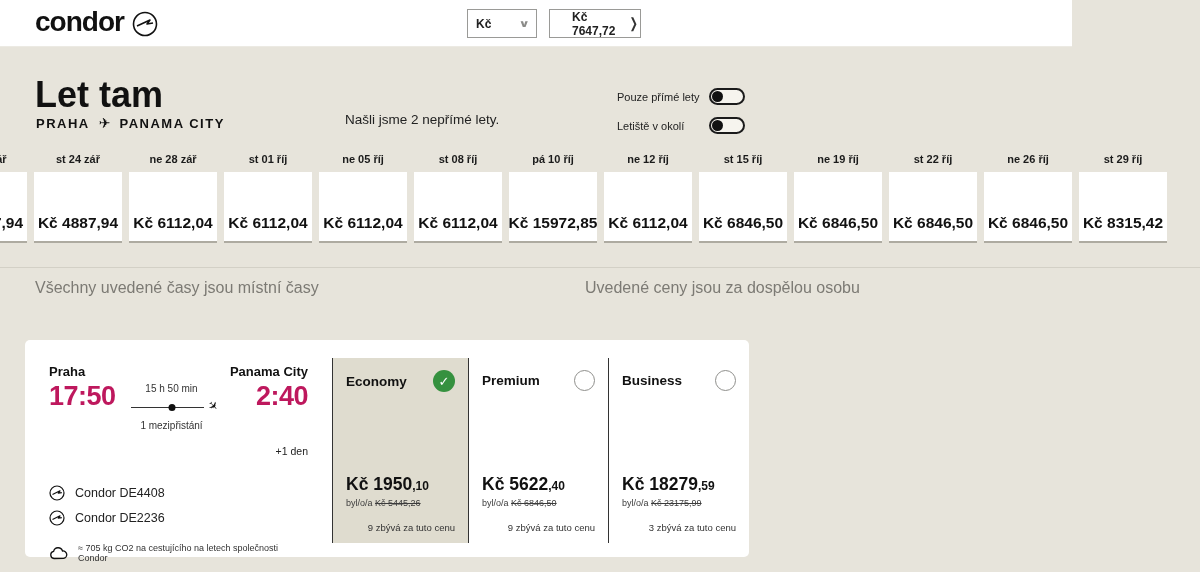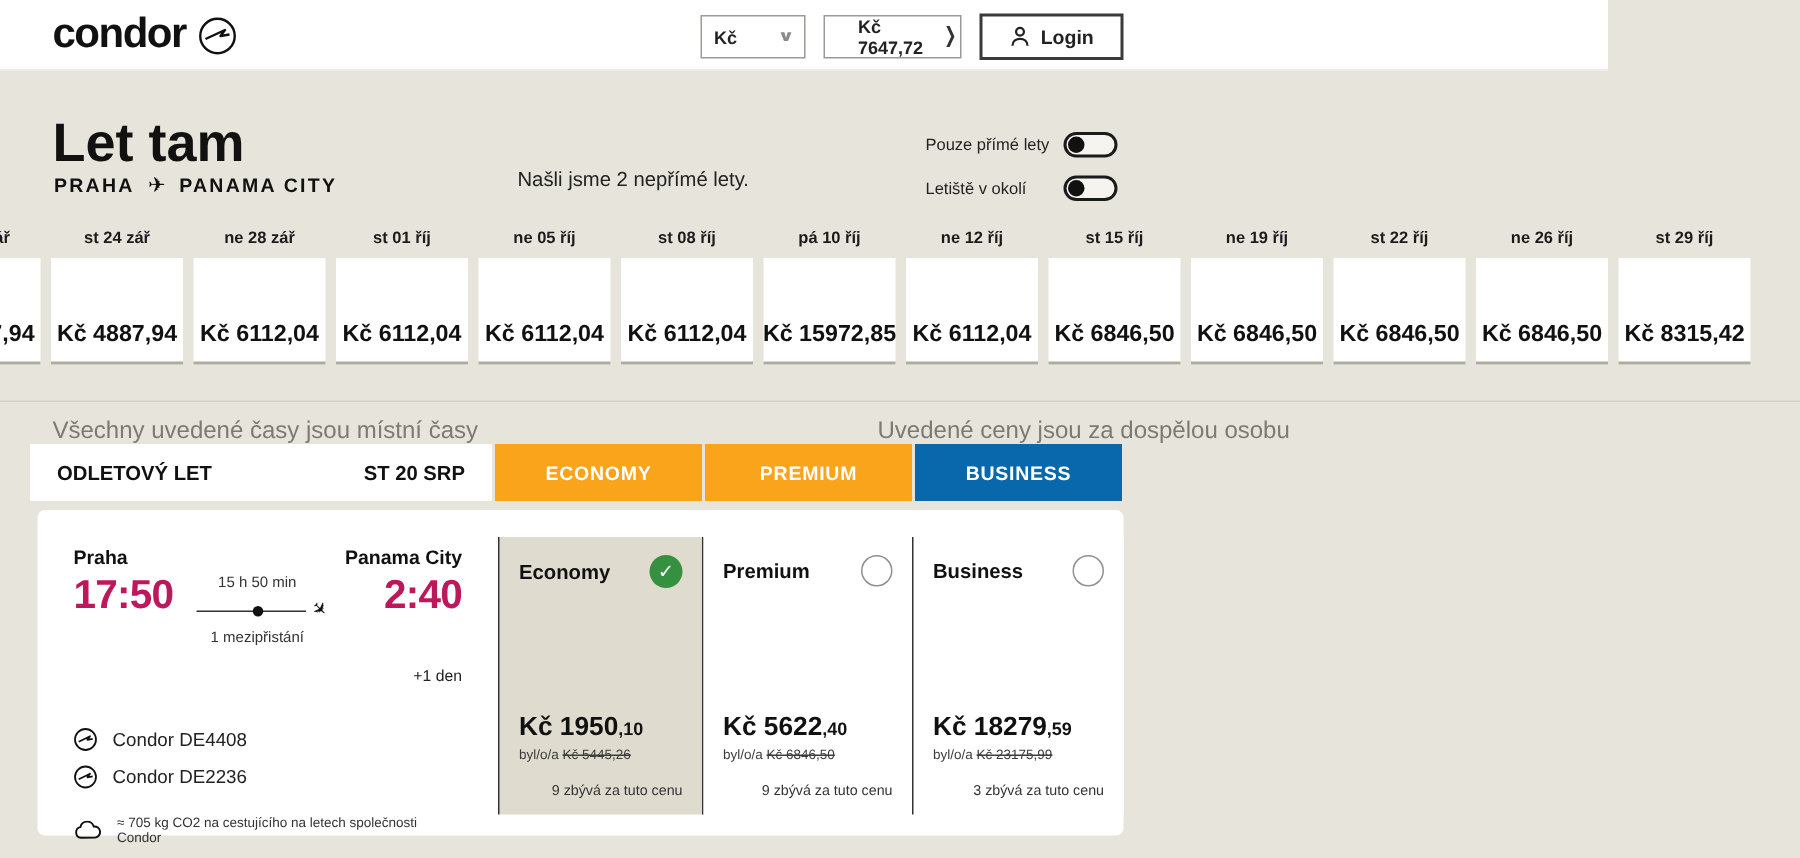--- a/index.html
+++ b/index.html
@@ -137,27 +137,20 @@
         <span class="chev-down">∨</span>
       </div>
       <div class="hdr-box cart-box">
         <svg width="13" height="14" viewBox="0 0 13 14">
           <path d="M2 4.5 h9 l-0.7 8 h-7.6 z" fill="none" stroke="#333" stroke-width="1.3"></path>
           <path d="M4.2 4.5 v-1 a2.3 2.3 0 0 1 4.6 0 v1" fill="none" stroke="#333" stroke-width="1.3"></path>
         </svg>
         <span>Kč 7647,72</span>
         <span class="chev-right">❯</span>
       </div>
-      <div class="hdr-box login-box">
-        <svg width="14" height="15" viewBox="0 0 14 15">
-          <circle cx="7" cy="4.2" r="2.6" fill="none" stroke="#222" stroke-width="1.5"></circle>
-          <path d="M2 13.5 c0-3 2.2-4.6 5-4.6 s5 1.6 5 4.6" fill="none" stroke="#222" stroke-width="1.5"></path>
-        </svg>
-        <span>Login</span>
-      </div>
     </div>
   </div>
 
   <div class="page-title">Let tam</div>
   <div class="route-line">
     <span>PRAHA</span>
     <span class="route-plane">✈</span>
     <span>PANAMA CITY</span>
   </div>
   <div class="results-text">Našli jsme 2 nepřímé lety.</div>
@@ -254,29 +247,20 @@
           <span class="d-price">Kč 8315,42</span>
         </div>
     </div>
   </div>
 
   <div class="section-divider"></div>
 
   <div class="note note-left">Všechny uvedené časy jsou místní časy</div>
   <div class="note note-right">Uvedené ceny jsou za dospělou osobu</div>
 
-  <div class="tab-bar">
-    <div class="flight-head">
-      <span>ODLETOVÝ LET</span>
-      <span>ST 20 SRP</span>
-    </div>
-    <div class="tab tab-orange">ECONOMY</div>
-    <div class="tab tab-orange">PREMIUM</div>
-    <div class="tab tab-blue">BUSINESS</div>
-  </div>
 
   <div class="flight-card">
 
     <div class="flight-info">
       <div class="fi-top">
         <div class="fi-dep">
           <div class="fi-city">Praha</div>
           <div class="fi-time">17:50</div>
         </div>
         <div class="fi-mid">

